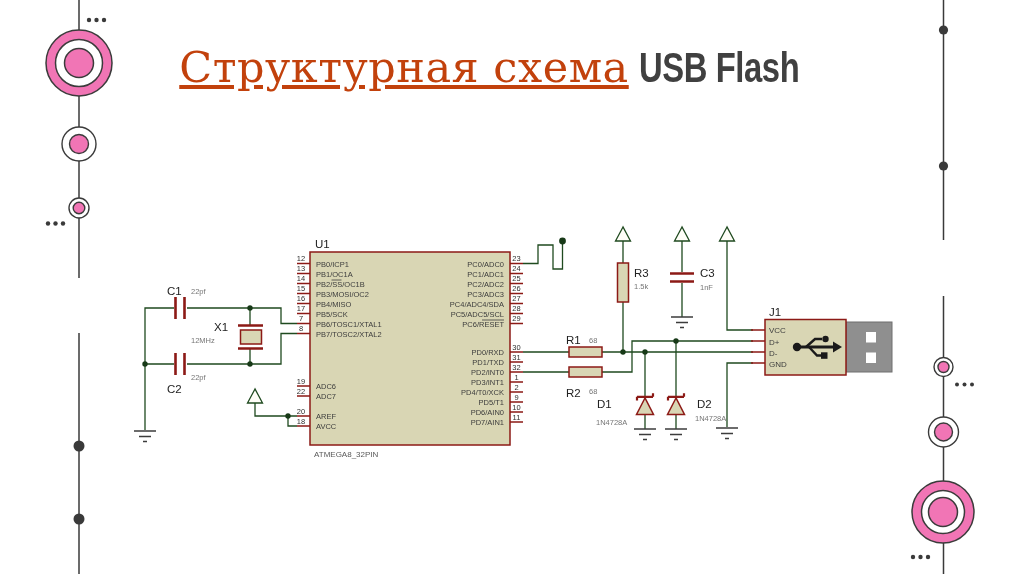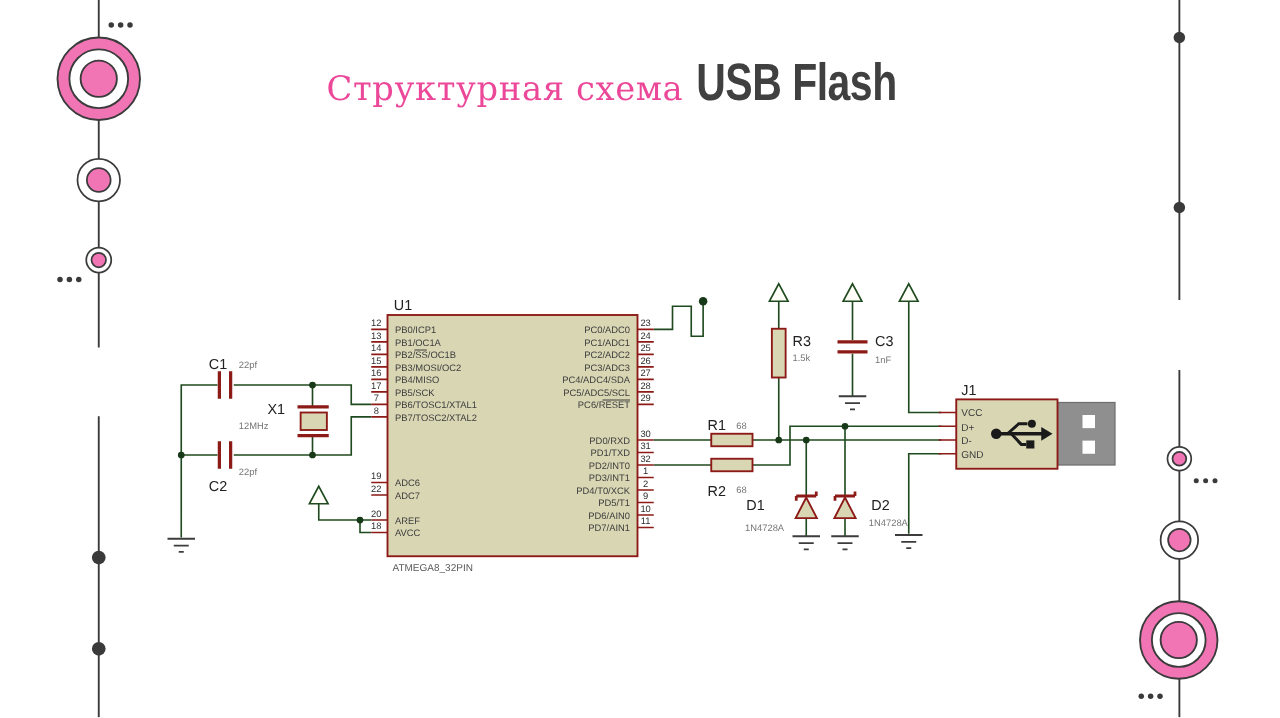--- a/index.html
+++ b/index.html
@@ -1,19 +1,19 @@
 <!DOCTYPE html>
 <html><head>
 <meta charset="utf-8">
 <style>
   html,body{margin:0;padding:0;background:#fff;}
   body{width:1024px;height:574px;position:relative;overflow:hidden;font-family:"Liberation Sans",sans-serif;}
   .stage-svg{position:absolute;left:0;top:0;width:1024px;height:574px;}
   .title-wrap{position:absolute;left:0;top:42px;width:100%;text-align:center;white-space:nowrap;}
-  .title-serif{font-family:"DejaVu Serif","Liberation Serif",serif;font-size:27px;color:#ec4899;letter-spacing:.5px;}
+  .title-serif{font-family:"DejaVu Serif","Liberation Serif",serif;font-size:43px;color:#c2410c;letter-spacing:.5px;text-decoration:underline;}
   .title-bold{display:inline-block;font-family:"Liberation Sans",sans-serif;font-weight:bold;font-size:42px;color:#404040;transform:scaleX(.78);transform-origin:left bottom;margin-left:6px;letter-spacing:-.5px;}
   text{font-family:"Liberation Sans",sans-serif;}
   .pin-name{font-size:7.5px;fill:#3d3d3d;}
   .pin-num{font-size:7.5px;fill:#2e2e2e;}
   .ref{font-size:11.5px;fill:#222;}
   .val{font-size:7.5px;fill:#757575;}
   .part{font-size:8px;fill:#5a5a5a;}
   .jpin{font-size:8px;fill:#3d3d3d;}
   .wire{stroke:#1f4a1f;stroke-width:1.3;fill:none;}
   .stub{stroke:#8c1a16;stroke-width:1.3;fill:none;}

